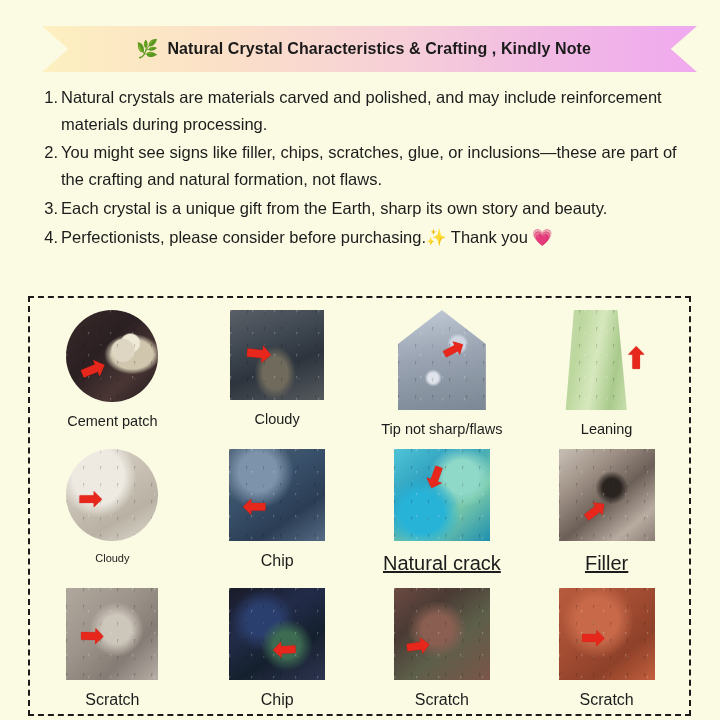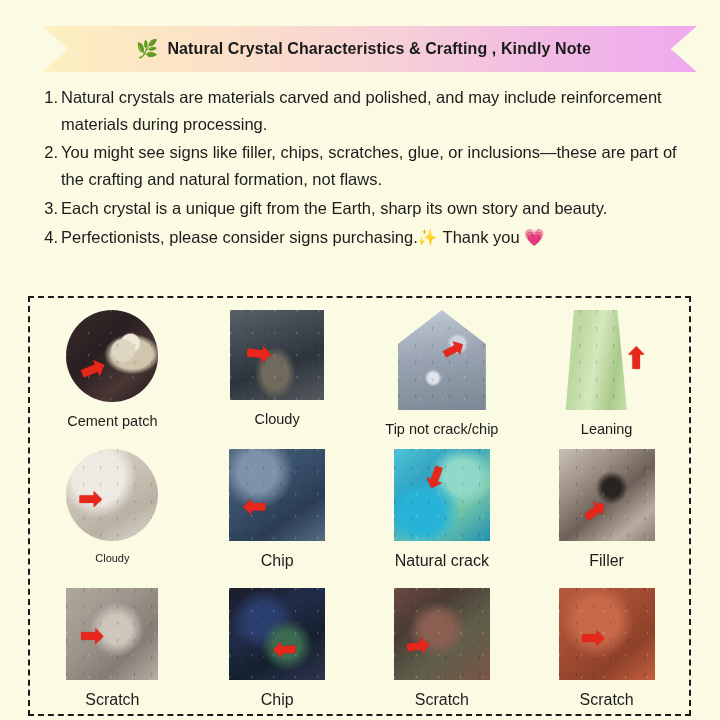--- a/index.html
+++ b/index.html
@@ -229,21 +229,21 @@
   <div class="note-row">
     <div class="note-num">2.</div>
     <div class="note-text">You might see signs like filler, chips, scratches, glue, or inclusions—these are part of the crafting and natural formation, not flaws.</div>
   </div>
   <div class="note-row">
     <div class="note-num">3.</div>
     <div class="note-text">Each crystal is a unique gift from the Earth, sharp its own story and beauty.</div>
   </div>
   <div class="note-row">
     <div class="note-num">4.</div>
-    <div class="note-text">Perfectionists, please consider signs purchasing.✨ Thank you 💗</div>
+    <div class="note-text">Perfectionists, please consider before purchasing.✨ Thank you 💗</div>
   </div>
 </div>
 
 <div class="gallery">
   <div class="grid">
 
     <div class="cell">
       <div class="thumb circle t-cement">
         <div class="streaks"></div>
         <div class="arrow" style="left:14px; top:44px; font-size:30px; transform:rotate(-22deg);">➡</div>
@@ -257,21 +257,21 @@
         <div class="arrow" style="left:16px; top:28px; font-size:30px; transform:rotate(6deg);">➡</div>
       </div>
       <div class="caption">Cloudy</div>
     </div>
 
     <div class="cell">
       <div class="thumb t-tip" style="width:88px;height:100px;">
         <div class="streaks"></div>
       </div>
       <div class="arrow" style="left:82px; top:38px; font-size:26px; transform:rotate(-28deg);">➡</div>
-      <div class="caption">Tip not crack/chip</div>
+      <div class="caption">Tip not sharp/flaws</div>
     </div>
 
     <div class="cell">
       <div class="thumb tall t-leaning" style="margin-left:-22px;">
         <div class="streaks"></div>
       </div>
       <div class="arrow" style="left:100px; top:46px; font-size:28px; transform:rotate(-90deg);">➡</div>
       <div class="caption" style="">Leaning</div>
     </div>
 
@@ -289,29 +289,29 @@
         <div class="arrow" style="left:14px; top:44px; font-size:28px; transform:rotate(180deg);">➡</div>
       </div>
       <div class="caption" style="font-size:16px;">Chip</div>
     </div>
 
     <div class="cell">
       <div class="thumb t-crack" style="width:96px;height:92px;">
         <div class="streaks"></div>
         <div class="arrow" style="left:30px; top:14px; font-size:28px; transform:rotate(110deg);">➡</div>
       </div>
-      <div class="caption" style="font-size:16px;">Natural crack</div>
+      <div class="caption" style="font-size:20px;text-decoration:underline;">Natural crack</div>
     </div>
 
     <div class="cell">
       <div class="thumb t-filler" style="width:96px;height:92px;">
         <div class="streaks"></div>
         <div class="arrow" style="left:24px; top:48px; font-size:28px; transform:rotate(-38deg);">➡</div>
       </div>
-      <div class="caption" style="font-size:16px;">Filler</div>
+      <div class="caption" style="font-size:20px;text-decoration:underline;">Filler</div>
     </div>
 
     <div class="cell">
       <div class="thumb t-scratch1" style="width:92px;height:92px;">
         <div class="streaks"></div>
         <div class="arrow" style="left:14px; top:34px; font-size:28px; transform:rotate(2deg);">➡</div>
       </div>
       <div class="caption" style="font-size:16px;">Scratch</div>
     </div>
 

